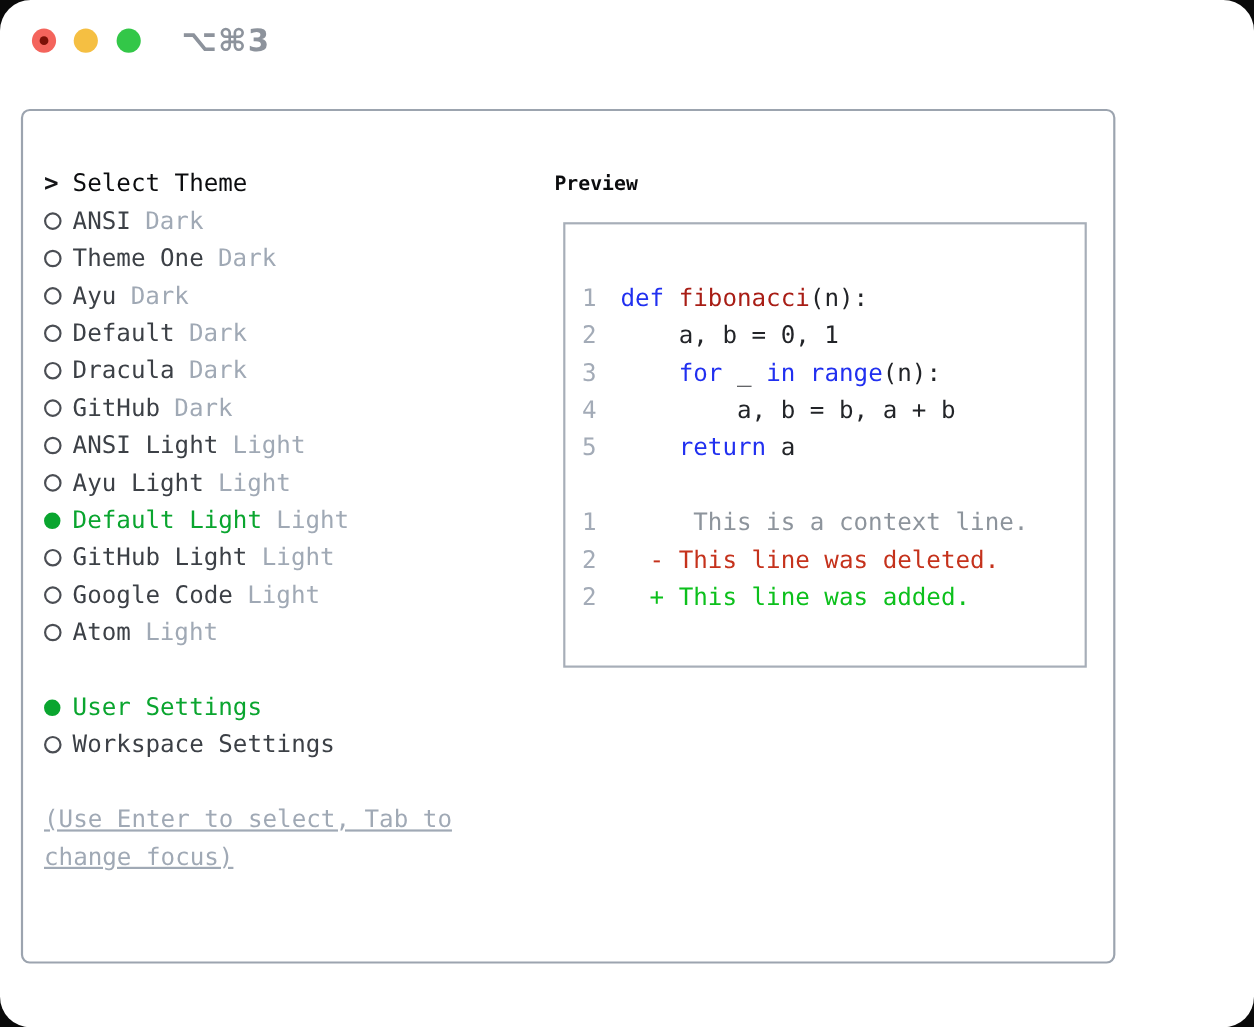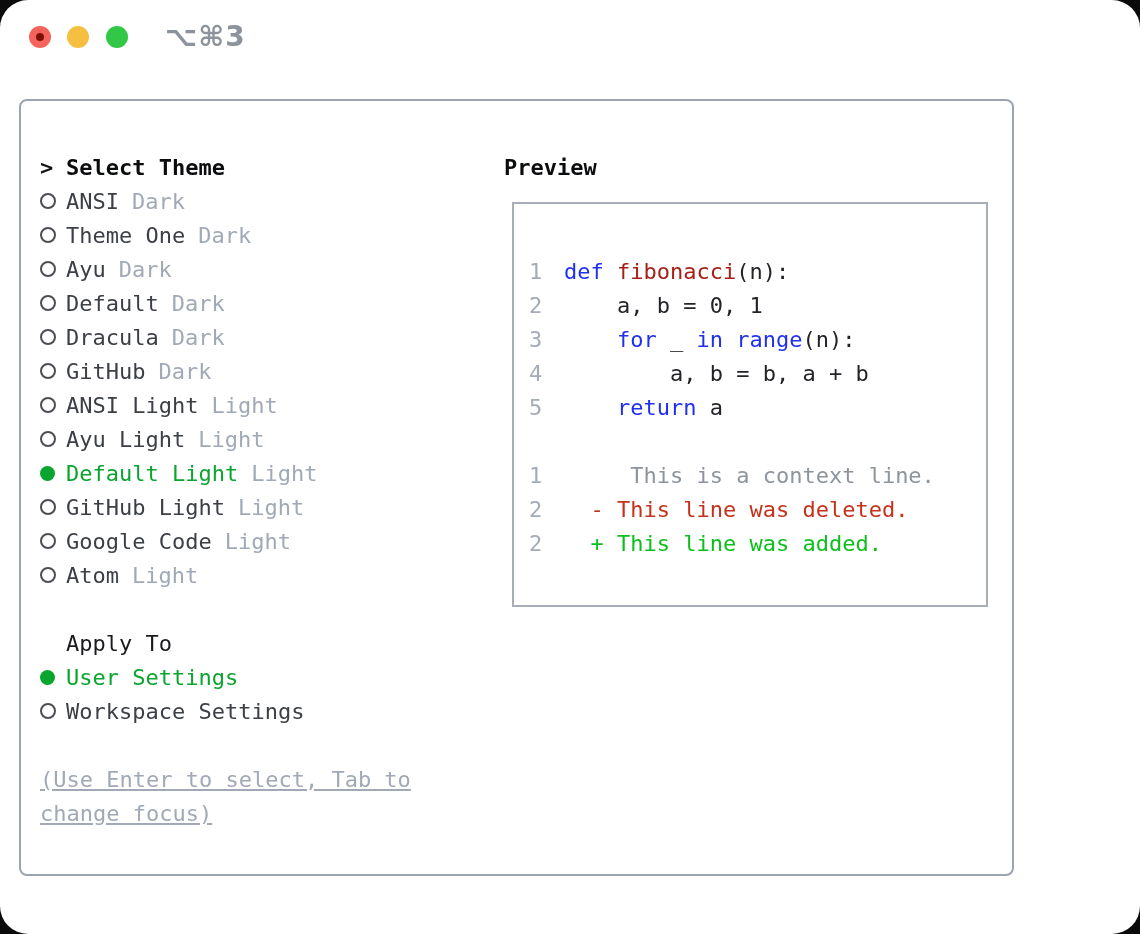--- a/index.html
+++ b/index.html
@@ -29,30 +29,30 @@
     position:absolute;left:19px;top:99px;width:991px;height:773px;
     border:2px solid #9ca4af;border-radius:8px;background:#fff;
   }
   
   .left-col{position:absolute;left:19px;top:49px;font-size:22px;color:#3c4046;}
   .lrow{height:34px;display:flex;align-items:center;white-space:pre;}
   .slot{width:26px;flex:none;display:flex;align-items:center;}
   .ring{width:12px;height:12px;border:2px solid #4b4e54;border-radius:50%;background:transparent;}
   .dot-sel{width:15px;height:15px;border-radius:50%;background:var(--select-green);}
   .prompt{font-weight:bold;color:#141518;}
-  .lbl-heading{font-weight:bold;color:#0b0c0e;}
+  .lbl-heading{font-weight:normal;color:#0b0c0e;}
   .lbl-sub{color:#1a1b1e;}
   .item-name{color:#3c4046;}
   .item-name.selected{color:var(--select-green);}
   .item-suffix{color:var(--muted);margin-left:13px;}
   .lrow.hint{color:var(--muted);text-decoration:underline;}
   
   .preview-heading{
     position:absolute;left:483px;top:49px;height:34px;display:flex;align-items:center;
-    font-size:22px;font-weight:bold;color:#0b0c0e;
+    font-size:18px;font-weight:bold;color:#0b0c0e;
   }
   .preview-box{
     position:absolute;left:491px;top:101px;width:472px;height:401px;
     border:2px solid #a7aeb8;background:#fff;overflow:hidden;
   }
   .code-area{position:absolute;left:15px;top:50px;font-size:22px;}
   .crow{height:34px;display:flex;align-items:center;white-space:pre;}
   .ln{width:35px;flex:none;color:var(--linenum);}
   .c-kw{color:var(--kw-blue);}
   .c-fn{color:var(--fn-red);}
@@ -84,21 +84,20 @@
         <div class="lrow"><span class="slot"><i class="ring"></i></span><span class="item-name">Default</span><span class="item-suffix">Dark</span></div>
         <div class="lrow"><span class="slot"><i class="ring"></i></span><span class="item-name">Dracula</span><span class="item-suffix">Dark</span></div>
         <div class="lrow"><span class="slot"><i class="ring"></i></span><span class="item-name">GitHub</span><span class="item-suffix">Dark</span></div>
         <div class="lrow"><span class="slot"><i class="ring"></i></span><span class="item-name">ANSI Light</span><span class="item-suffix">Light</span></div>
         <div class="lrow"><span class="slot"><i class="ring"></i></span><span class="item-name">Ayu Light</span><span class="item-suffix">Light</span></div>
         <div class="lrow"><span class="slot"><i class="dot-sel"></i></span><span class="item-name selected">Default Light</span><span class="item-suffix">Light</span></div>
         <div class="lrow"><span class="slot"><i class="ring"></i></span><span class="item-name">GitHub Light</span><span class="item-suffix">Light</span></div>
         <div class="lrow"><span class="slot"><i class="ring"></i></span><span class="item-name">Google Code</span><span class="item-suffix">Light</span></div>
         <div class="lrow"><span class="slot"><i class="ring"></i></span><span class="item-name">Atom</span><span class="item-suffix">Light</span></div>
         <div class="lrow"></div>
-        <div class="lrow"><span class="slot"></span><span class="lbl-sub">Apply To</span></div>
         <div class="lrow"><span class="slot"><i class="dot-sel"></i></span><span class="item-name selected">User Settings</span></div>
         <div class="lrow"><span class="slot"><i class="ring"></i></span><span class="item-name">Workspace Settings</span></div>
         <div class="lrow"></div>
         <div class="lrow hint">(Use Enter to select, Tab to</div>
         <div class="lrow hint">change focus)</div>
       </div>
 
     <div class="preview-heading">Preview</div>
     <div class="preview-box">
       <div class="code-area" id="preview-rows">

